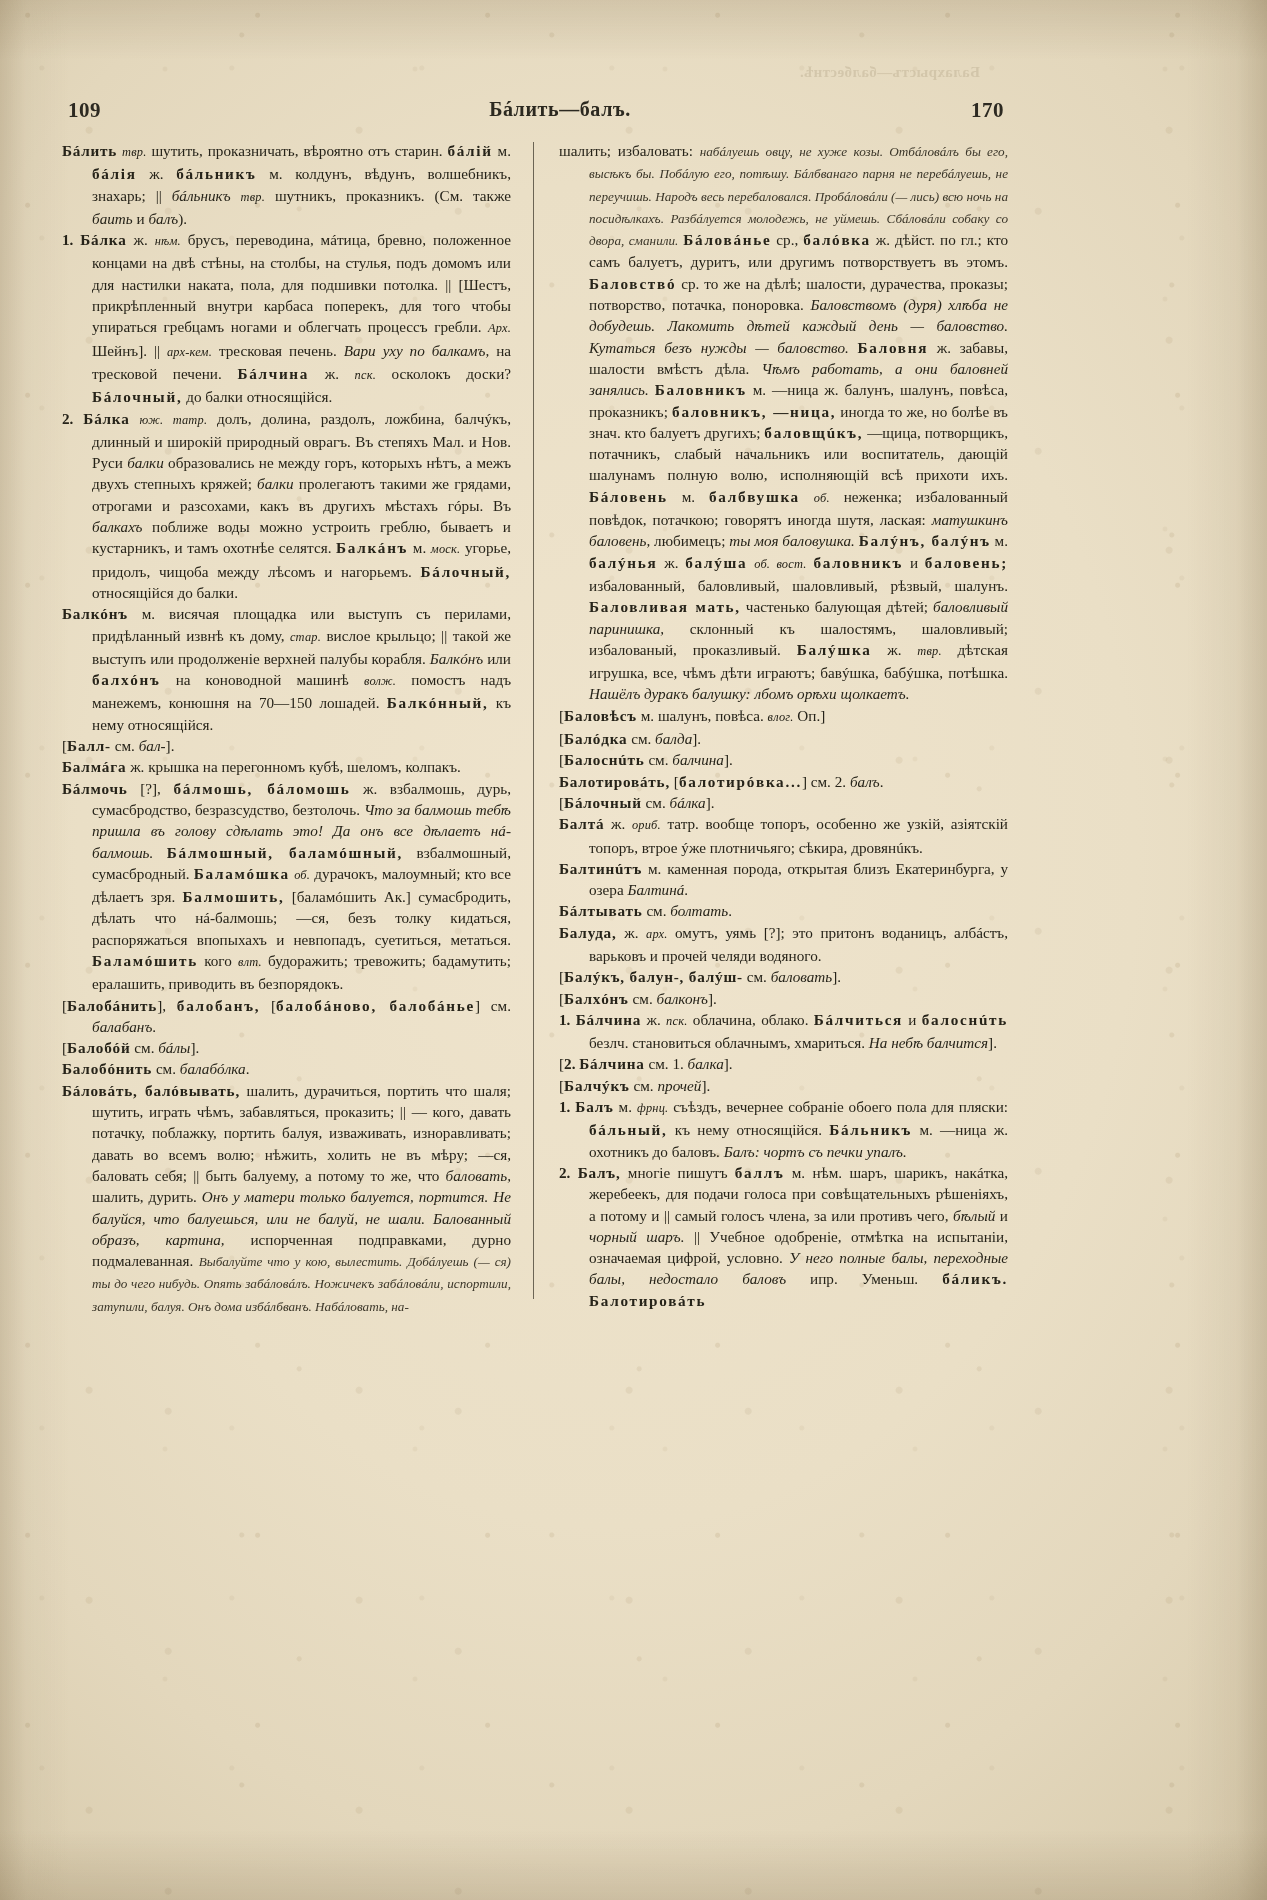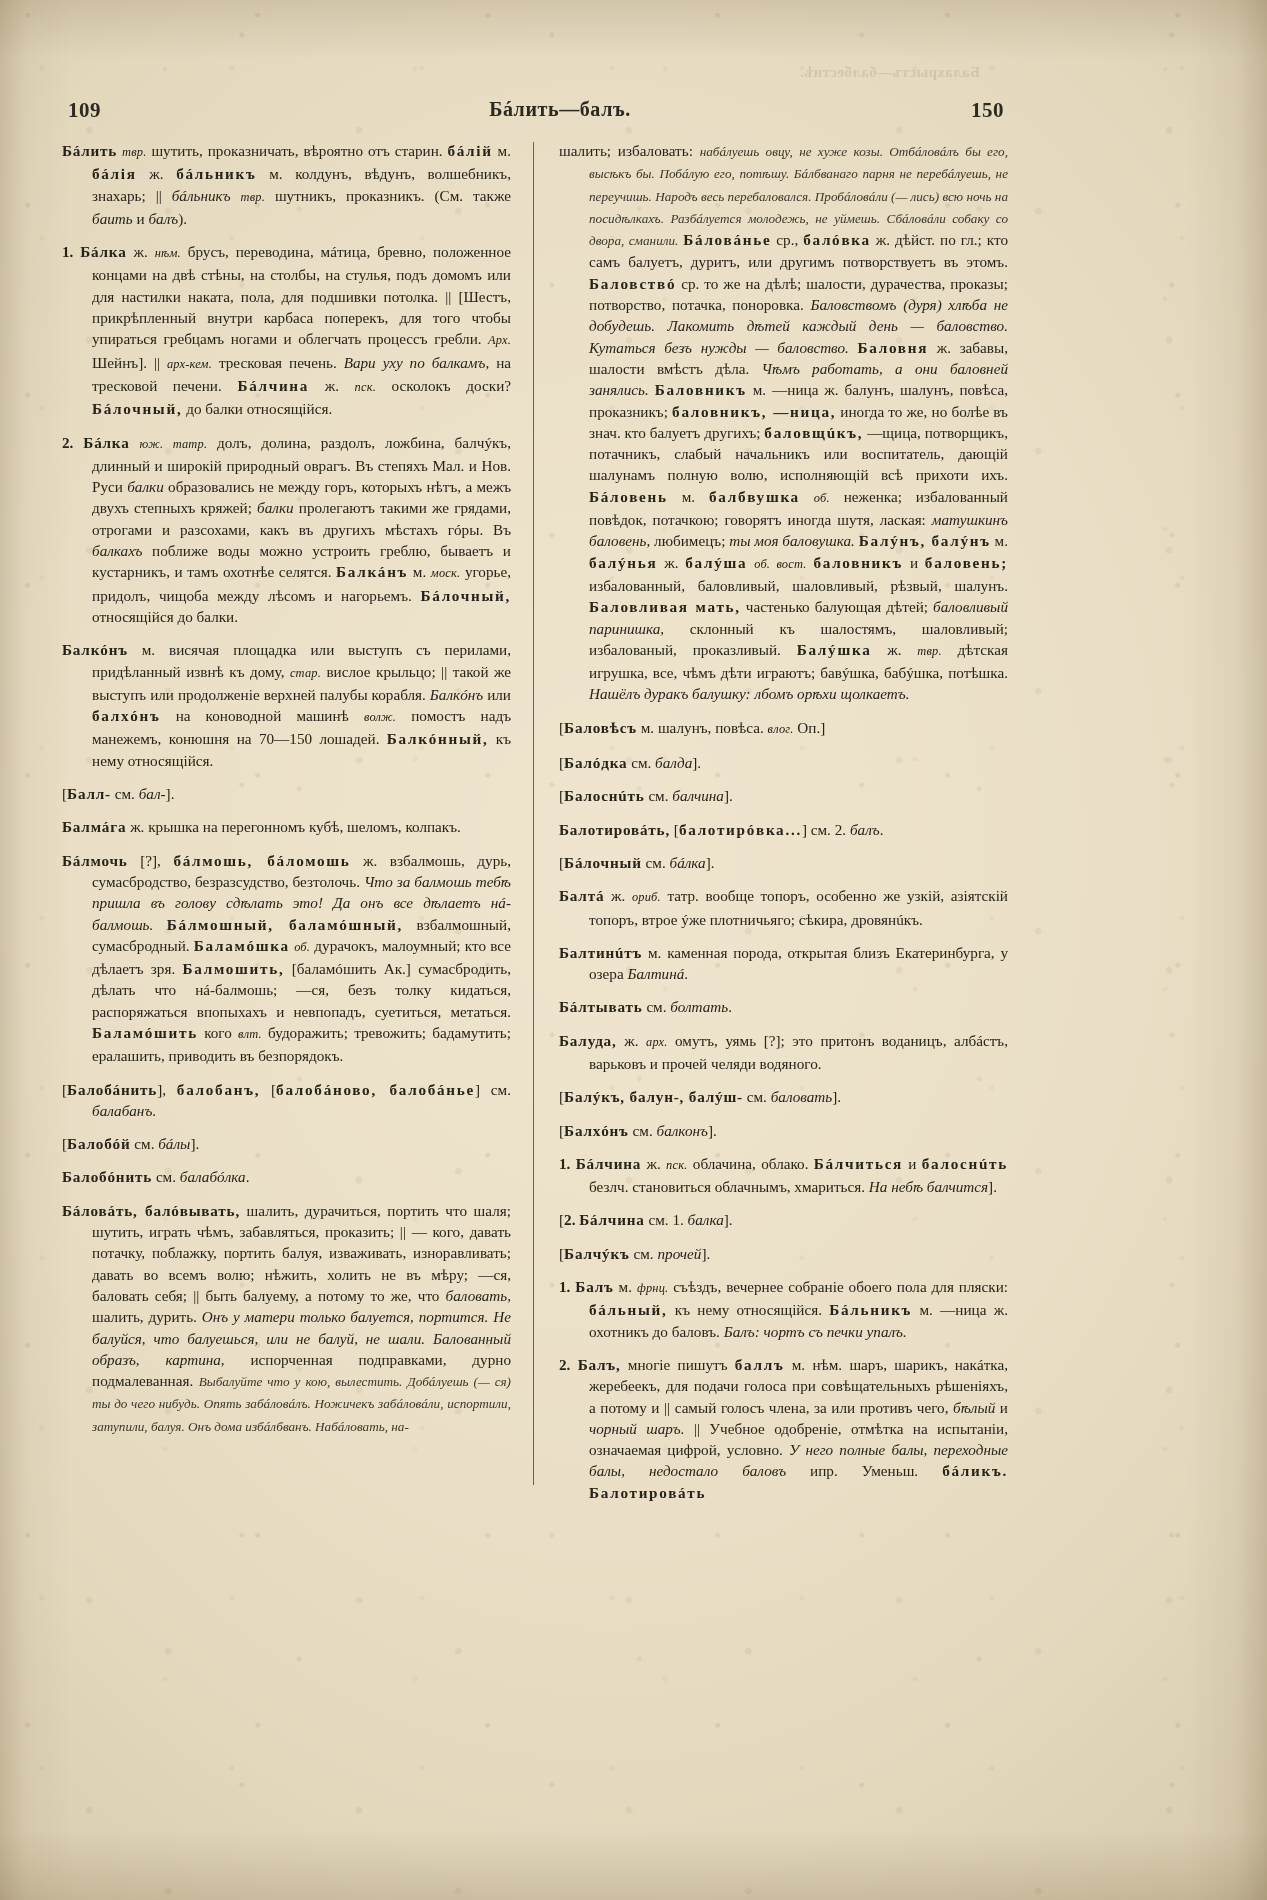--- a/index.html
+++ b/index.html
@@ -118,21 +118,21 @@
     background: #3a3428;
     opacity: .72;
   }
 
   
   .entry {
     margin: 0 0 0 0;
     padding-left: 30px;
     text-indent: -30px;
   }
-  .entry + .entry { margin-top: 12px; }
+  .entry + .entry { margin-top: 0px; }
 
   .hw {               
     font-weight: bold;
     letter-spacing: .8px;
   }
   .hw-sp {            
     font-weight: bold;
     letter-spacing: 1.7px;
   }
   .ab {               
@@ -170,21 +170,21 @@
 
 <div class="page">
 
   <div class="ghost" style="left:560px; top:62px; width:420px; font-weight:bold;">Балахрыстъ—балбестнѣ.</div>
 
   <div class="sheet">
 
     <div class="folio-row">
       <div class="folio folio-left">109</div>
       <div class="running-head">Бáлить—балъ.</div>
-      <div class="folio folio-right">150</div>
+      <div class="folio folio-right">170</div>
     </div>
 
     <div class="columns">
       <div class="gutter"></div>
 
       <div class="col col-left" id="col-left">
           <p class="entry"><span class="hw">Бáлить</span> <span class="ab">твр.</span> шутить, проказничать, вѣроятно отъ старин. <span class="hw-sp">бáлій</span> м. <span class="hw-sp">бáлія</span> ж. <span class="hw-sp">бáльникъ</span> м. колдунъ, вѣдунъ, волшебникъ, знахарь; <span class="bar">||</span> <span class="it">бáльникъ</span> <span class="ab">твр.</span> шутникъ, проказникъ. (См. также <span class="it">баить</span> и <span class="it">балъ</span>).</p>
           <p class="entry"><span class="num">1.</span> <span class="hw">Бáлка</span> ж. <span class="ab">нѣм.</span> брусъ, переводина, мáтица, бревно, положенное концами на двѣ стѣны, на столбы, на стулья, подъ домомъ или для настилки наката, пола, для подшивки потолка. <span class="bar">||</span> [Шестъ, прикрѣпленный внутри карбаса поперекъ, для того чтобы упираться гребцамъ ногами и облегчать процессъ гребли. <span class="ab">Арх.</span> Шейнъ]. <span class="bar">||</span> <span class="ab">арх-кем.</span> тресковая печень. <span class="ex">Вари уху по балкамъ,</span> на тресковой печени. <span class="hw-sp">Бáлчина</span> ж. <span class="ab">пск.</span> осколокъ доски? <span class="hw-sp">Бáлочный,</span> до балки относящійся.</p>
           <p class="entry"><span class="num">2.</span> <span class="hw">Бáлка</span> <span class="ab">юж. татр.</span> долъ, долина, раздолъ, ложбина, балчýкъ, длинный и широкій природный оврагъ. Въ степяхъ Мал. и Нов. Руси <span class="it">балки</span> образовались не между горъ, которыхъ нѣтъ, а межъ двухъ степныхъ кряжей; <span class="it">балки</span> пролегаютъ такими же грядами, отрогами и разсохами, какъ въ другихъ мѣстахъ гóры. Въ <span class="it">балкахъ</span> поближе воды можно устроить греблю, бываетъ и кустарникъ, и тамъ охотнѣе селятся. <span class="hw-sp">Балкáнъ</span> м. <span class="ab">моск.</span> угорье, придолъ, чищоба между лѣсомъ и нагорьемъ. <span class="hw-sp">Бáлочный,</span> относящійся до балки.</p>
           <p class="entry"><span class="hw">Балкóнъ</span> м. висячая площадка или выступъ съ перилами, придѣланный извнѣ къ дому, <span class="ab">стар.</span> вислое крыльцо; <span class="bar">||</span> такой же выступъ или продолженіе верхней палубы корабля. <span class="it">Балкóнъ</span> или <span class="hw-sp">балхóнъ</span> на коноводной машинѣ <span class="ab">волж.</span> помостъ надъ манежемъ, конюшня на 70—150 лошадей. <span class="hw-sp">Балкóнный,</span> къ нему относящійся.</p>

